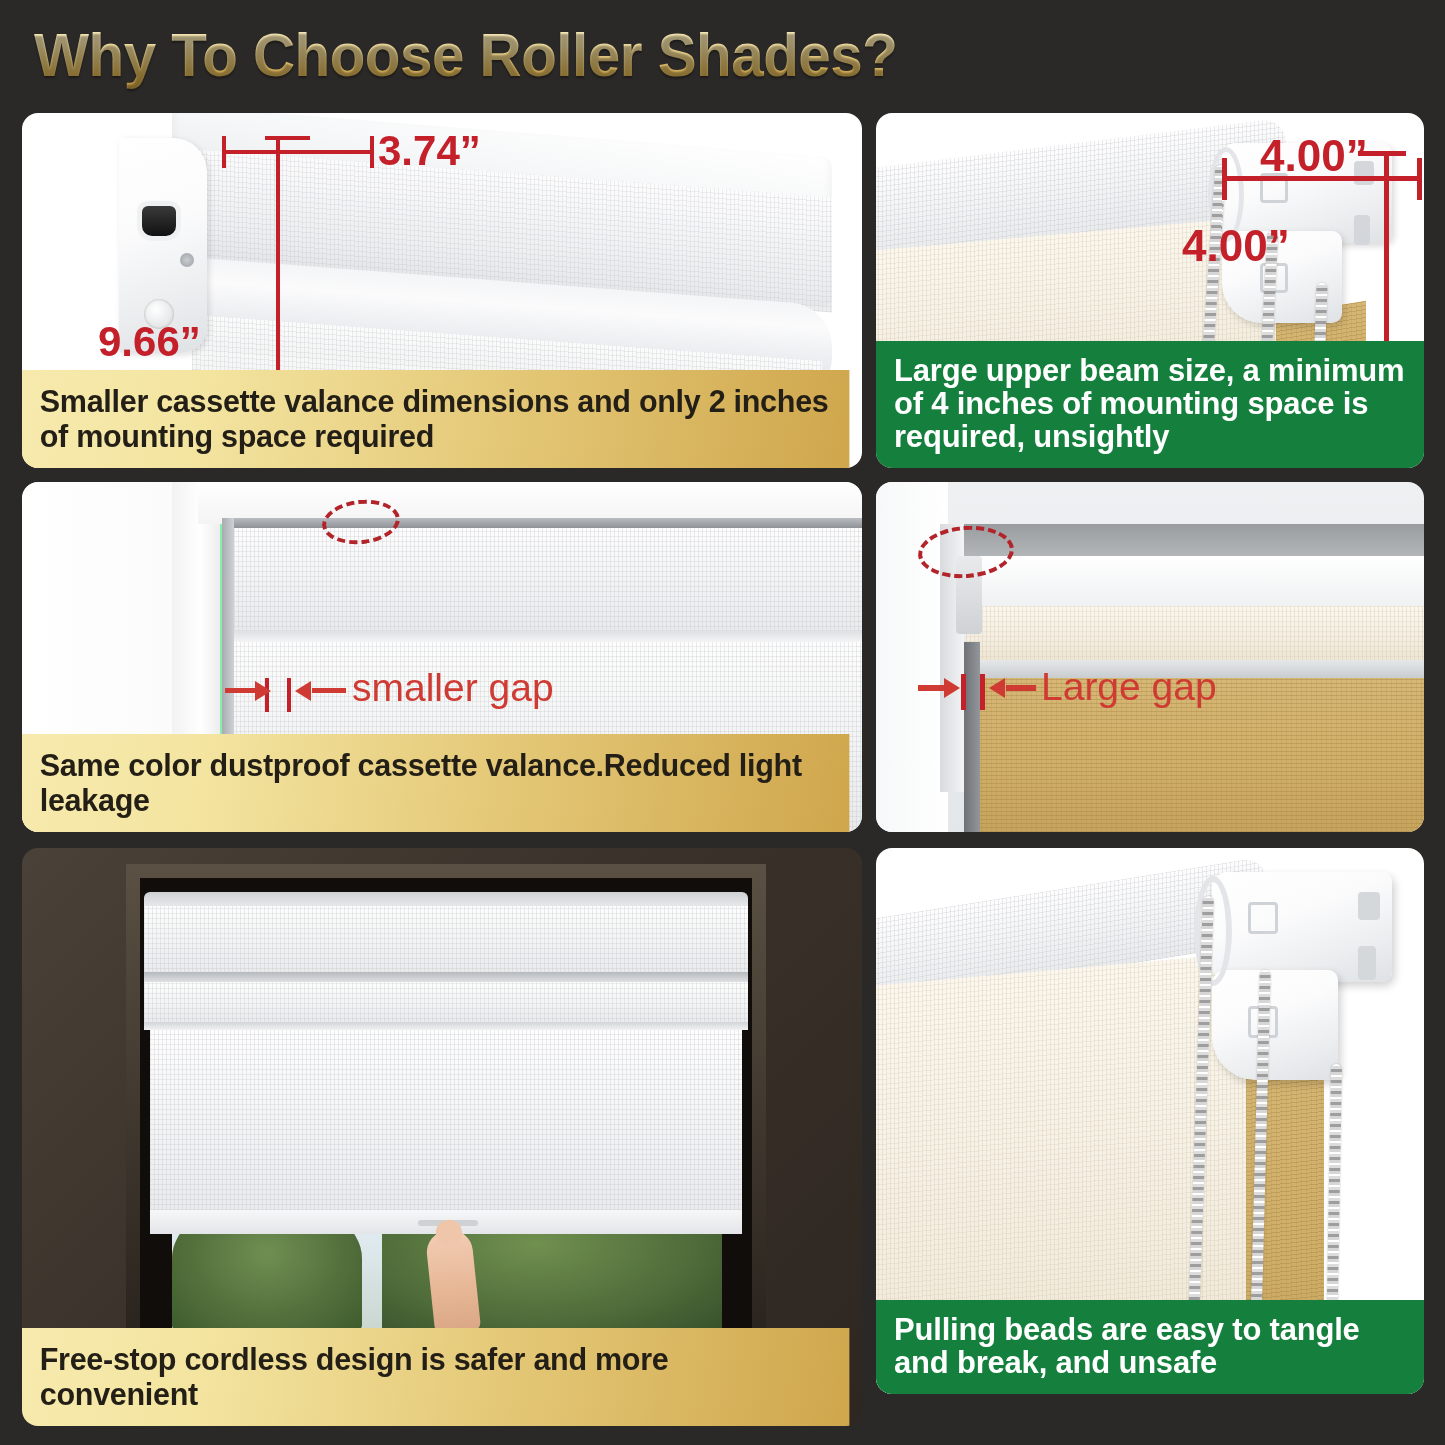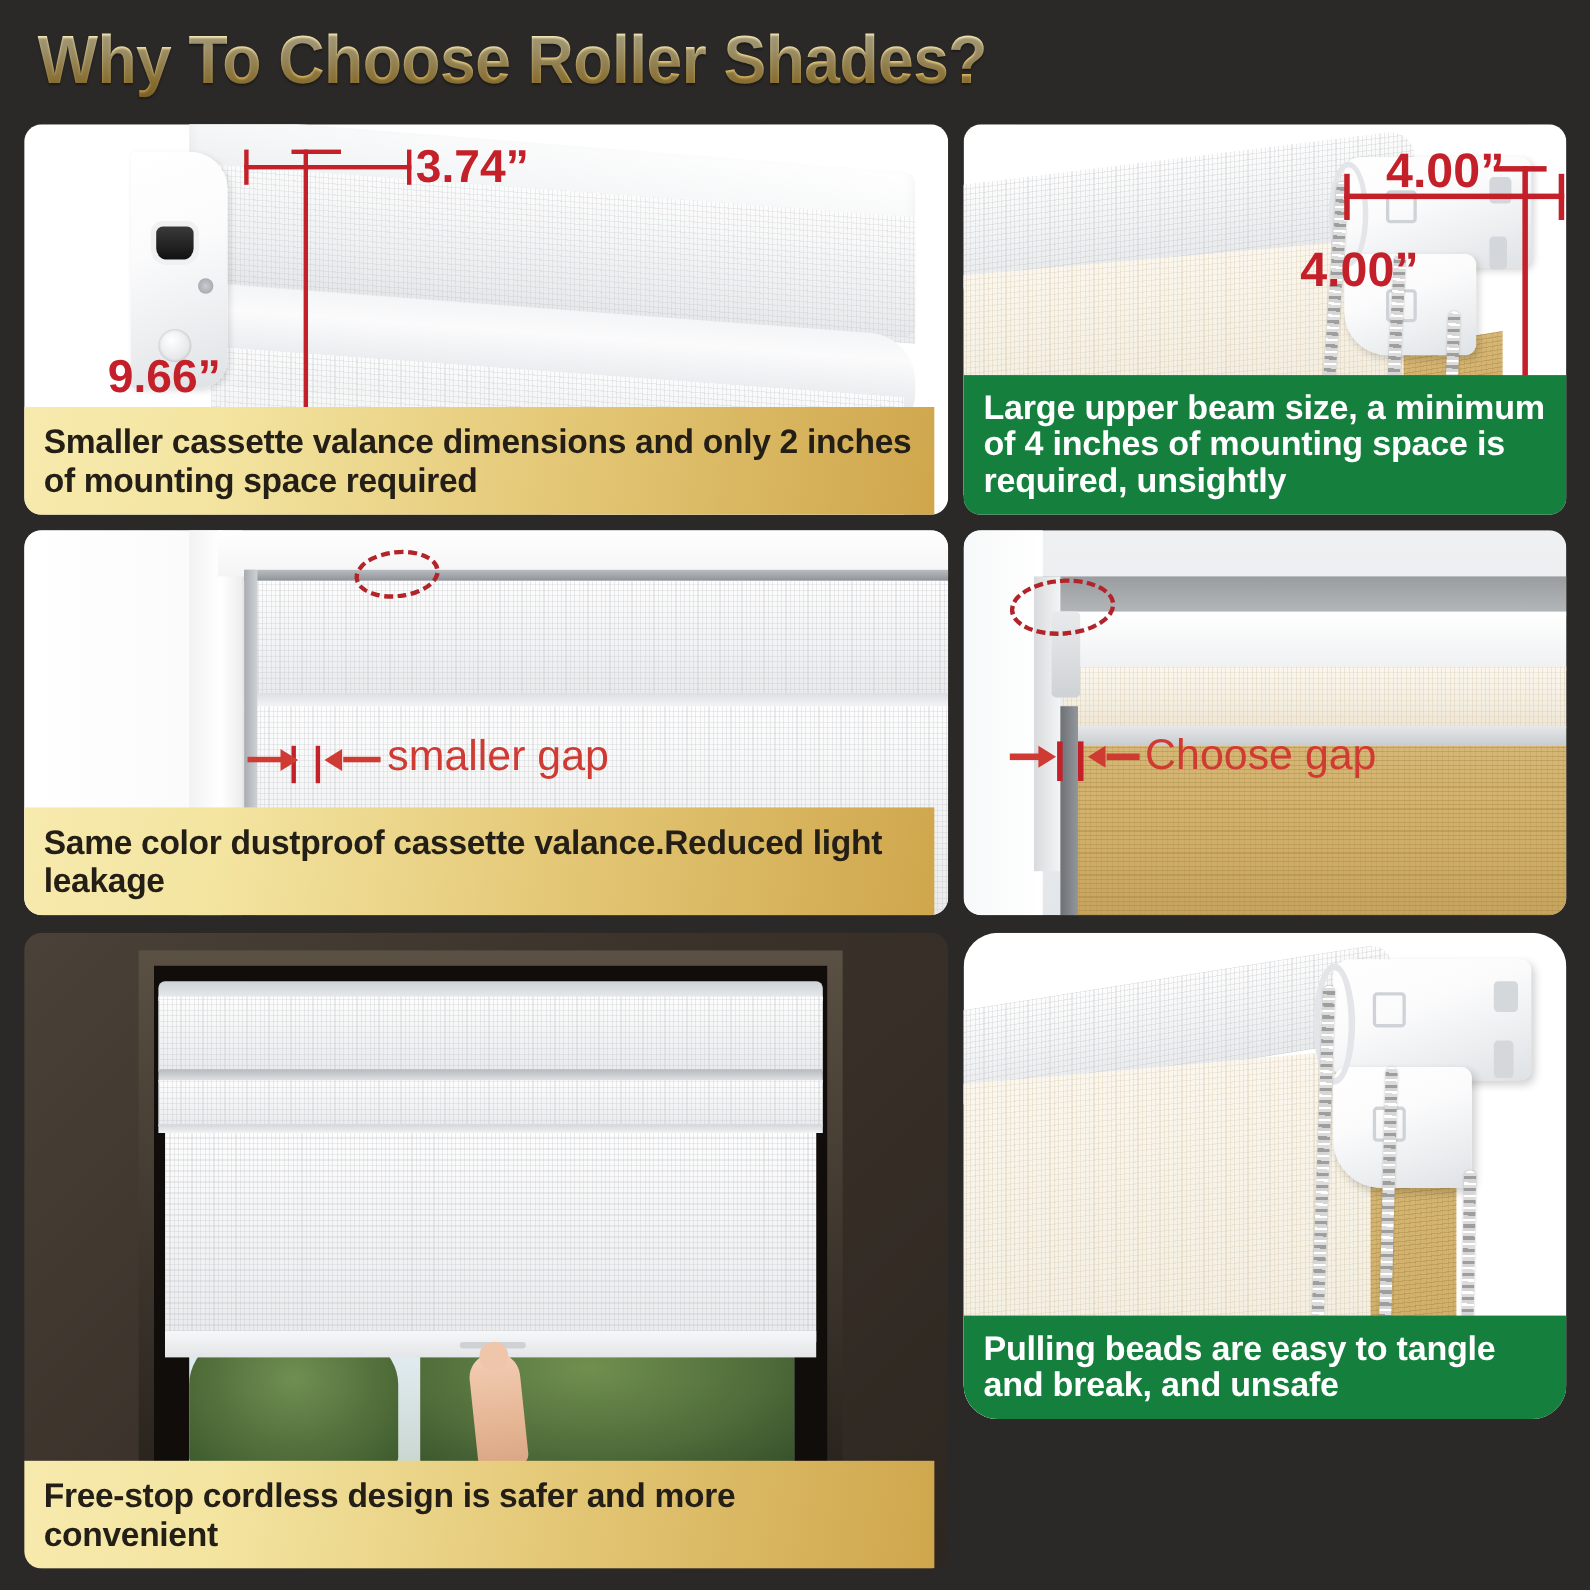--- a/index.html
+++ b/index.html
@@ -191,21 +191,21 @@
     <div class="dim-line" style="left:430px; top:38px; width:5px; height:272px;
                 left:auto; right:35px;"></div>
     <div class="dim-line" style="right:18px; top:38px; width:48px; height:5px;"></div>
     <div class="dim-line" style="right:18px; top:305px; width:48px; height:5px;"></div>
     <div class="dim-label" style="left:306px; top:108px; font-size:44px;">4.00”</div>
   </div>
   <div class="caption bad">Large upper beam size, a minimum of 4 inches of mounting space is required, unsightly</div>
 </div>
 
 <div class="panel" style="left:22px; top:482px; width:840px; height:350px;">
-  <div class="imgarea" style="background:#e5e5e5;">
+  <div class="imgarea" style="background:#86efac;border-radius:16px;">
 
     <div style="position:absolute; left:0; top:0; width:180px; height:100%;
                 background:linear-gradient(90deg,#ffffff,#fafafa);"></div>
     <div style="position:absolute; left:150px; top:0; width:48px; height:100%;
                 background:linear-gradient(90deg,#f2f2f2,#ffffff 60%,#ededed);"></div>
     <div style="position:absolute; left:176px; top:0; width:664px; height:42px;
                 background:linear-gradient(180deg,#ffffff,#f4f4f4);"></div>
 
     <div style="position:absolute; left:200px; top:36px; width:640px; height:10px;
                 background:linear-gradient(180deg,#b9bcc0,#8f9398);"></div>
@@ -256,21 +256,21 @@
     <div class="red-ellipse" style="left:42px; top:44px; width:96px; height:52px; transform:rotate(-4deg);"></div>
 
     <div class="dim-line" style="left:85px; top:192px; width:5px; height:36px;"></div>
     <div class="dim-line" style="left:104px; top:192px; width:5px; height:36px;"></div>
     <div style="position:absolute; left:42px; top:203px; width:30px; height:6px; background:#cf3b33;"></div>
     <div style="position:absolute; left:68px; top:196px; width:0; height:0;
                 border-left:16px solid #cf3b33; border-top:10px solid transparent; border-bottom:10px solid transparent;"></div>
     <div style="position:absolute; left:130px; top:203px; width:30px; height:6px; background:#cf3b33;"></div>
     <div style="position:absolute; left:113px; top:196px; width:0; height:0;
                 border-right:16px solid #cf3b33; border-top:10px solid transparent; border-bottom:10px solid transparent;"></div>
-    <div class="ann-label" style="left:165px; top:183px; font-size:39px;">Choose gap</div>
+    <div class="ann-label" style="left:165px; top:183px; font-size:39px;">Large gap</div>
   </div>
 </div>
 
 <div class="panel" style="left:22px; top:848px; width:840px; height:578px;">
   <div class="imgarea" style="background:linear-gradient(135deg,#4a4138 0%,#3a322a 45%,#2e2721 100%);">
 
     <div style="position:absolute; left:104px; top:16px; width:640px; height:470px;
                 background:linear-gradient(180deg,#5a5043,#2a241e);"></div>
     <div style="position:absolute; left:118px; top:30px; width:612px; height:452px;
                 background:#100d0b;"></div>
@@ -301,21 +301,21 @@
 
     <div style="position:absolute; left:408px; top:382px; width:46px; height:104px;
                 background:linear-gradient(180deg,#f3cdb4 0%,#e6b695 60%,#d9a684 100%);
                 border-radius:22px 22px 10px 10px; transform:rotate(-6deg);"></div>
     <div style="position:absolute; left:414px; top:372px; width:26px; height:26px;
                 background:#f0c6ab; border-radius:12px; transform:rotate(-10deg);"></div>
   </div>
   <div class="caption good">Free-stop cordless design is safer and more convenient</div>
 </div>
 
-<div class="panel" style="left:876px; top:848px; width:548px; height:442px;border-radius:31px;">
+<div class="panel" style="left:876px; top:848px; width:548px; height:546px;">
   <div class="imgarea" style="background:#ffffff;">
 
     <div class="fabric-white" style="position:absolute; left:-10px; top:40px; width:400px; height:86px;
                 transform:skewY(-9deg); border-radius:0 24px 24px 0;"></div>
 
     <div class="fabric-cream" style="position:absolute; left:-10px; top:120px; width:420px; height:440px;
                 transform:skewY(-5deg);"></div>
 
     <div class="fabric-tan" style="position:absolute; left:370px; top:180px; width:78px; height:380px;
                 transform:skewY(-6deg);"></div>

